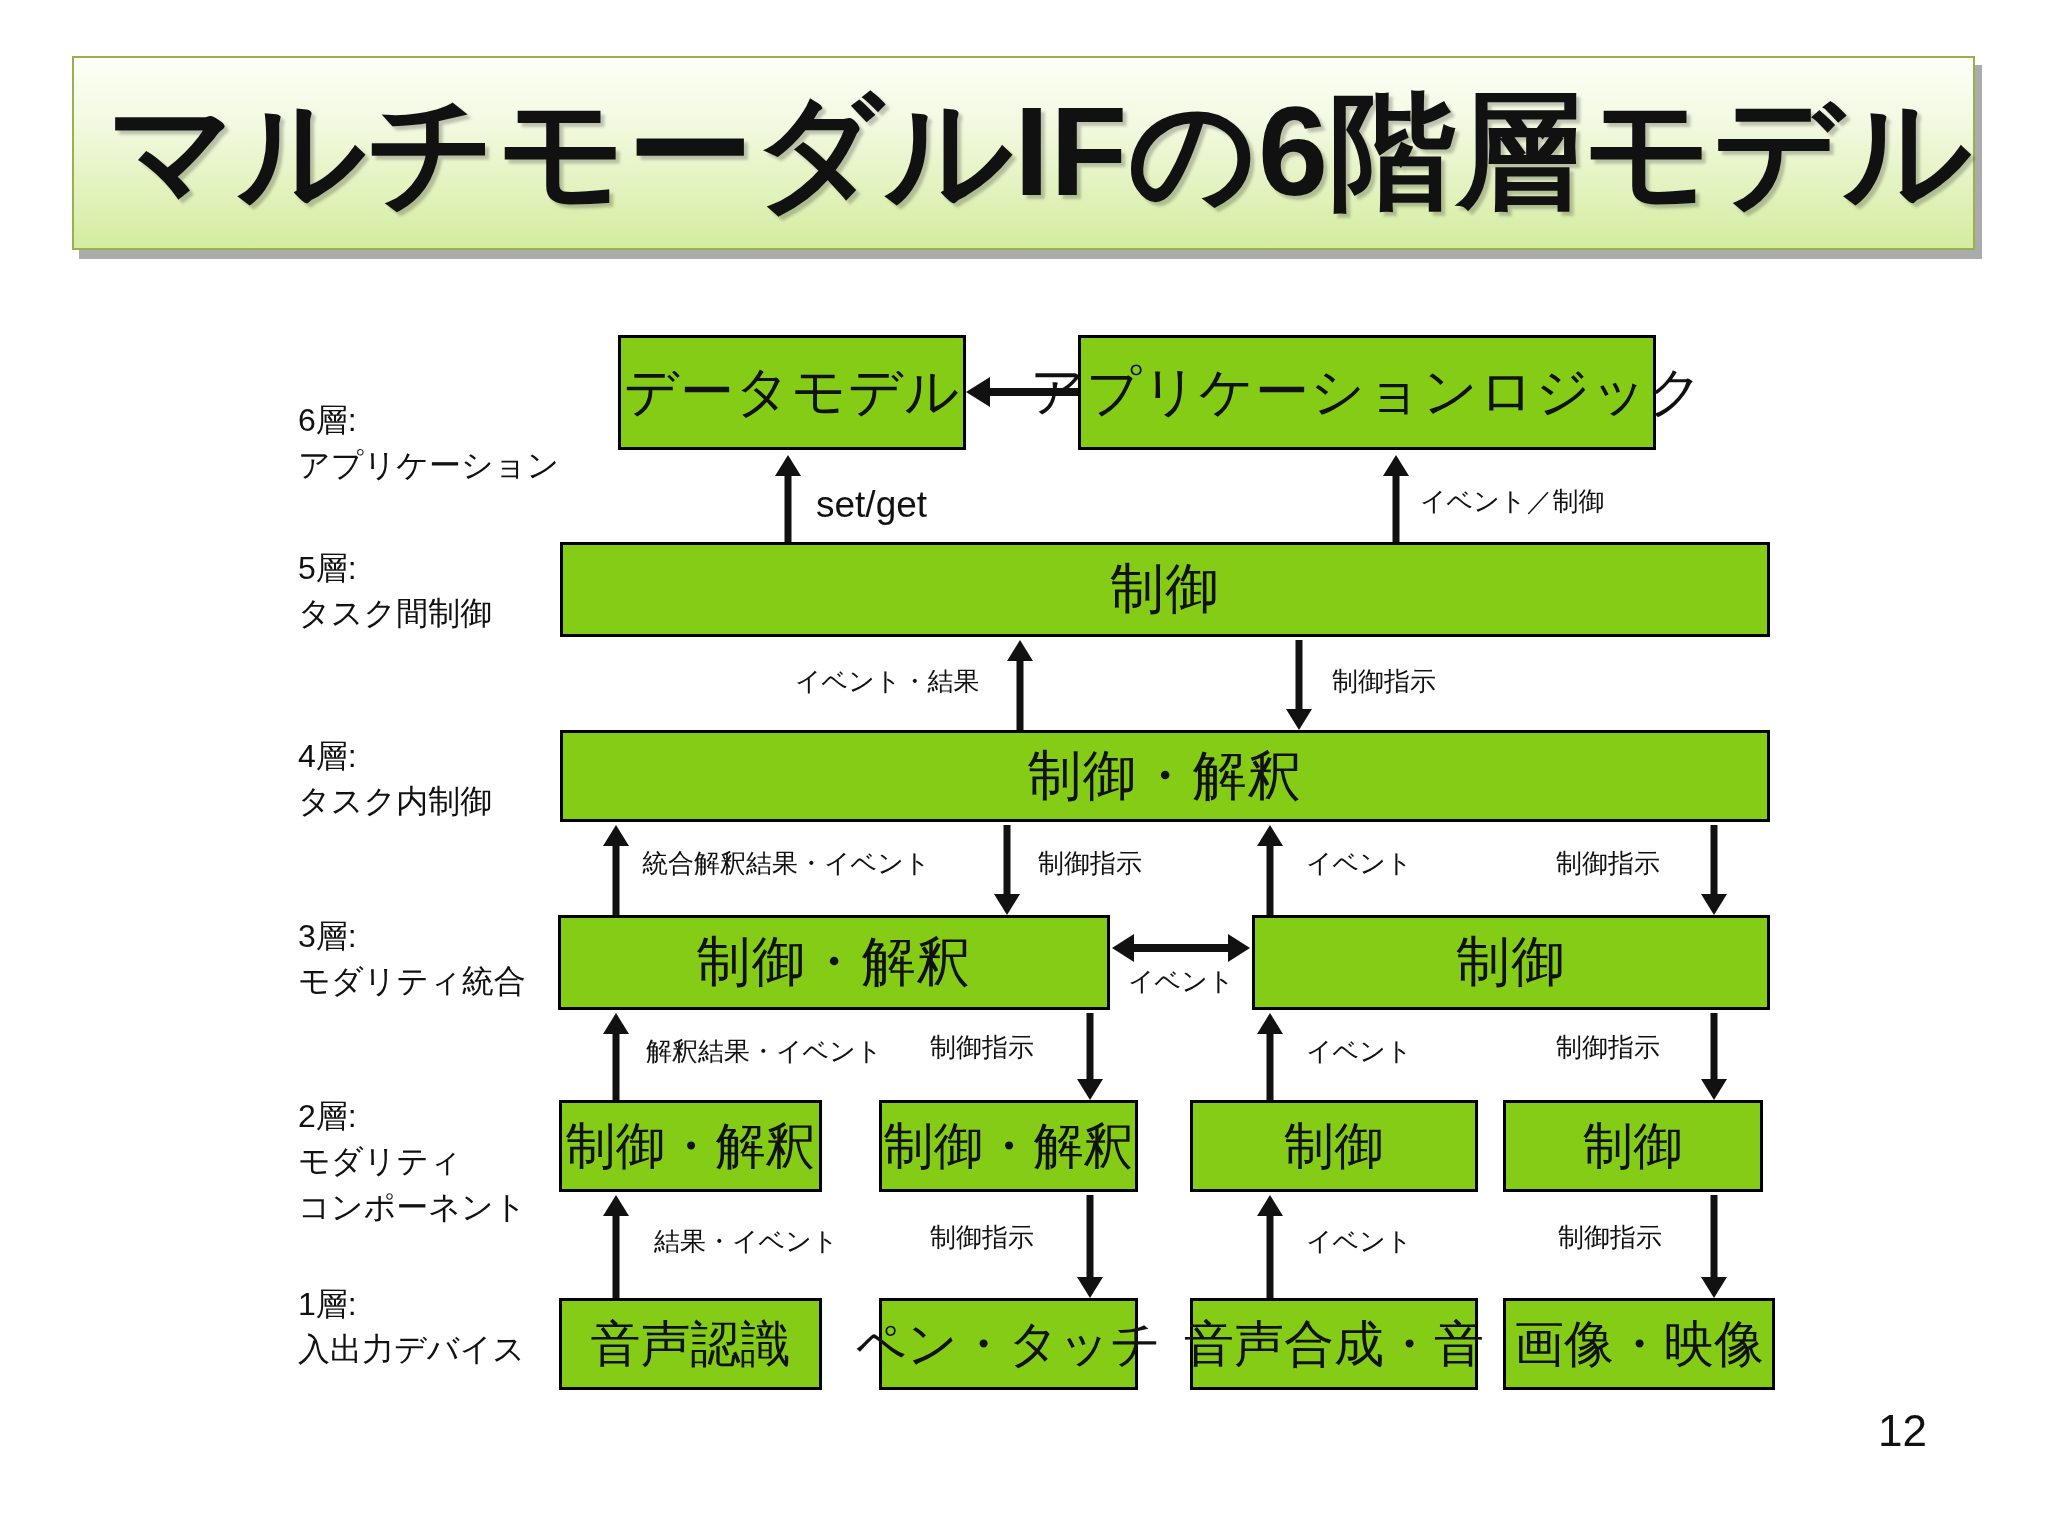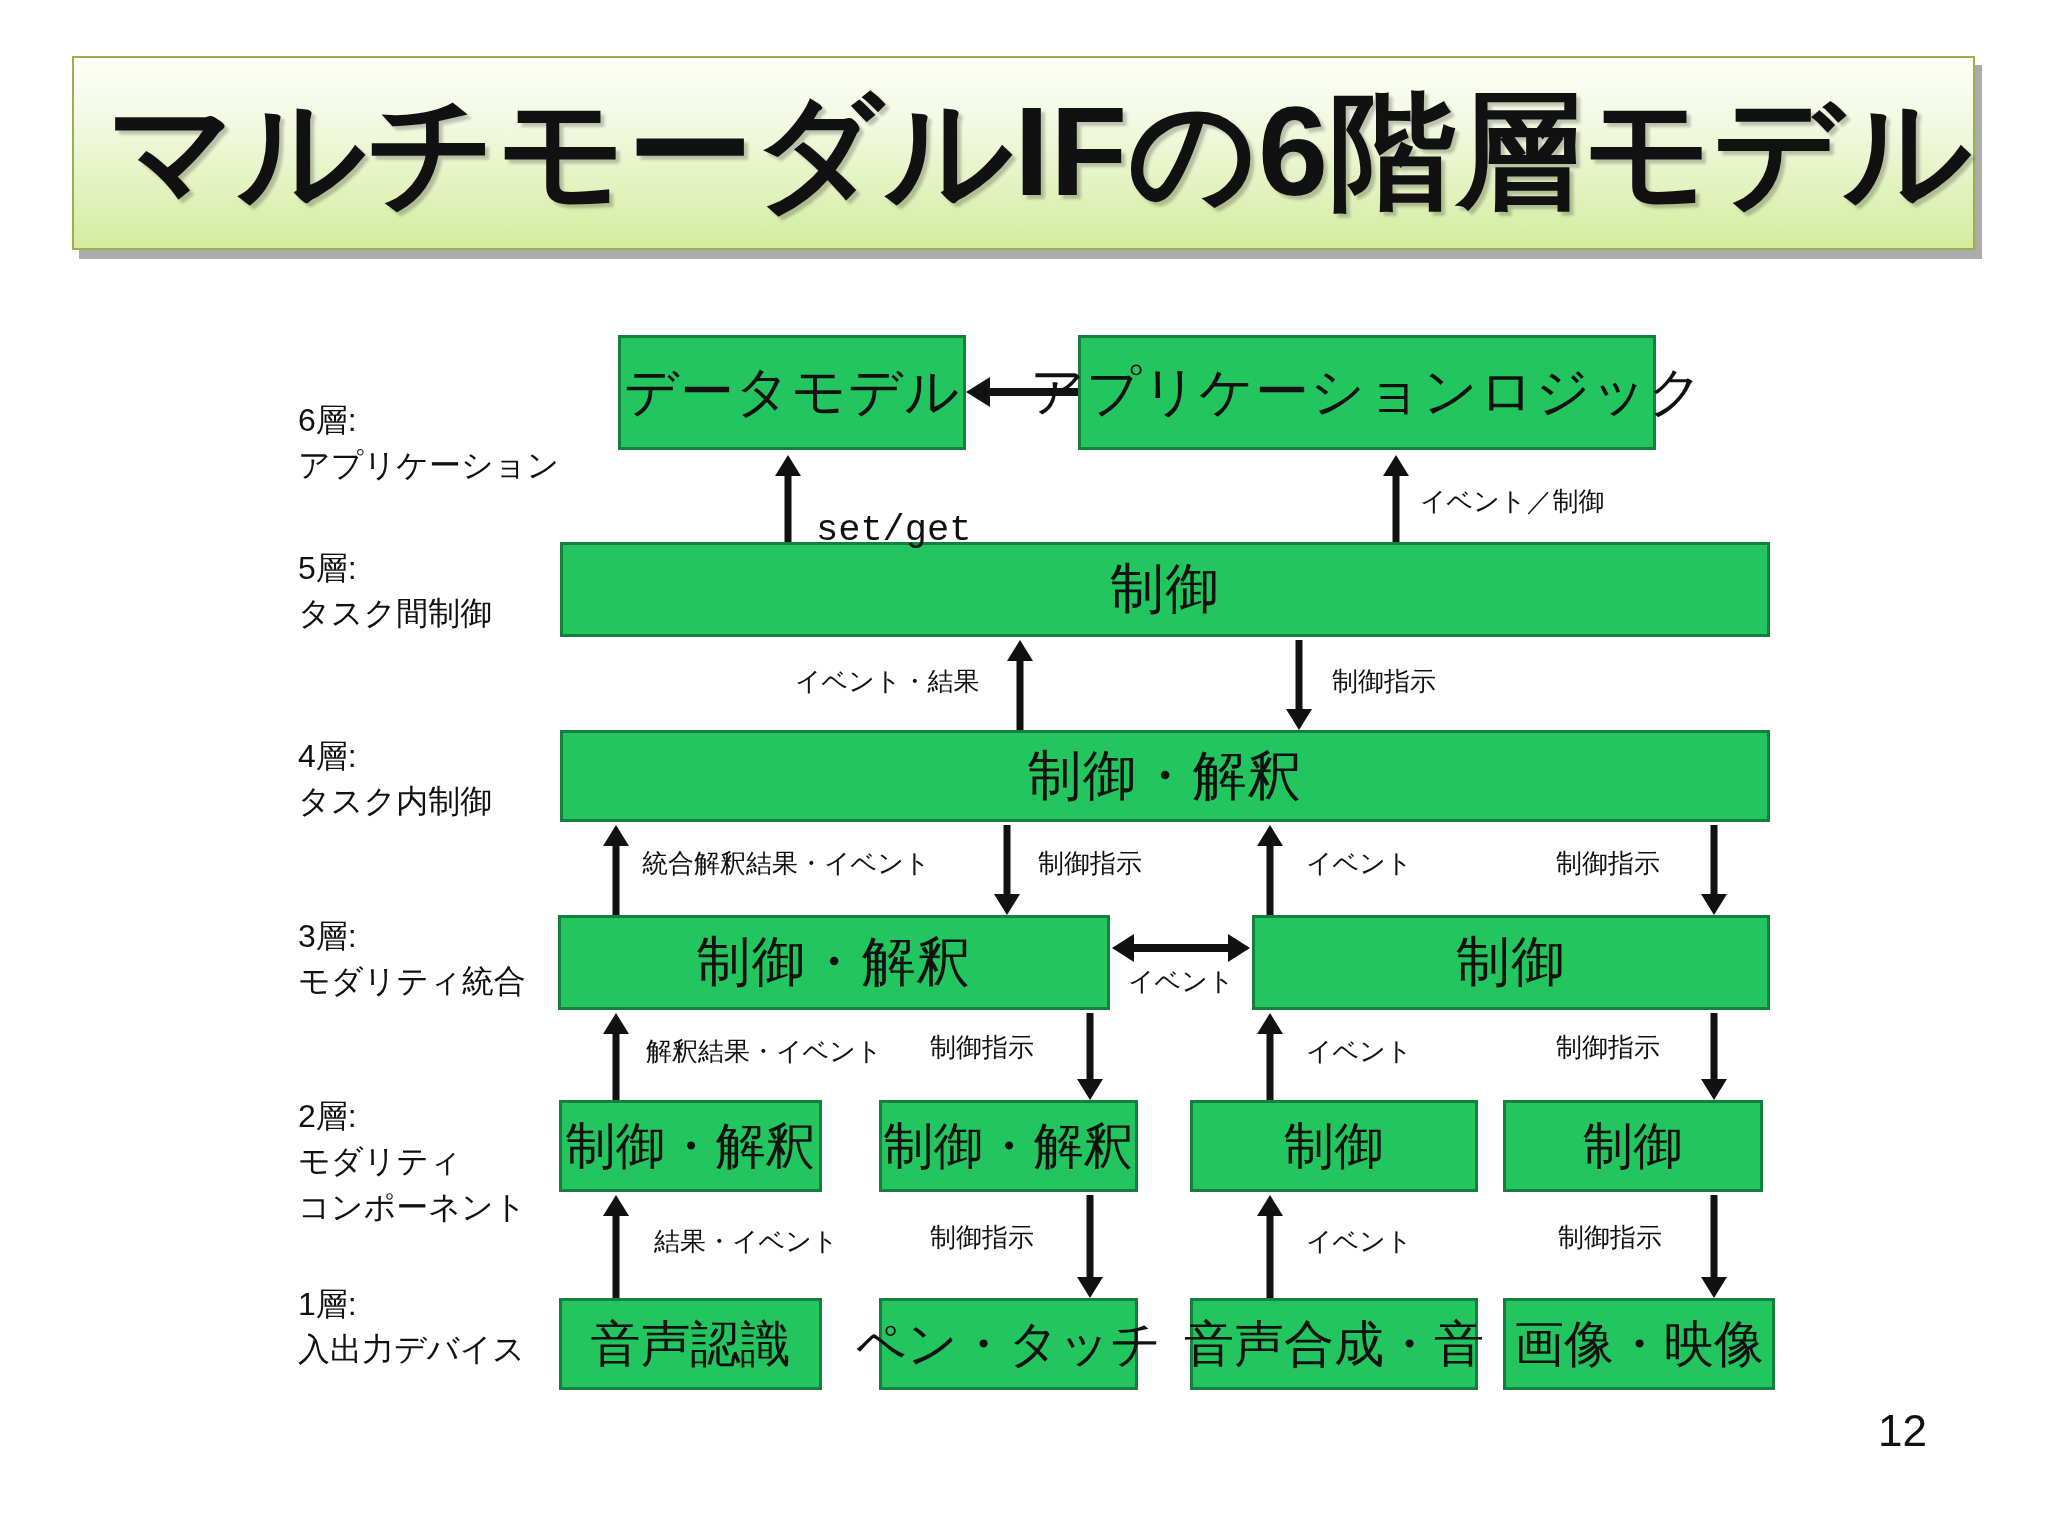--- a/index.html
+++ b/index.html
@@ -14,31 +14,31 @@
     border:2px solid #9ab04e;
     box-shadow:7px 9px 0 #ababab;
     display:flex;align-items:center;justify-content:flex-end;box-sizing:border-box;
   }
   .banner .ttl{
     font-size:126px;font-weight:bold;letter-spacing:1px;white-space:nowrap;
     text-shadow:4px 4px 3px rgba(0,0,0,0.22);
   }
   
   .dbox{
-    position:absolute;background:#22c55e;border:3px solid #15803d;box-sizing:border-box;
+    position:absolute;background:#84cc16;border:3px solid #000000;box-sizing:border-box;
     display:flex;align-items:center;justify-content:center;white-space:nowrap;
   }
   .fs-big{font-size:54px;letter-spacing:1px;}
   .fs-sm{font-size:50px;}
   
   .laylab{position:absolute;left:298px;font-size:32px;line-height:1.42;white-space:nowrap;}
   .laylab .lname{white-space:pre-line;}
   
   .alab{position:absolute;font-size:26px;white-space:nowrap;}
-  .alab.serif{font-family:Liberation Mono, monospace;font-size:37px;margin-top:25px;}
+  .alab.serif{font-family:Liberation Sans, sans-serif;font-size:37px;}
   
   .arrow{position:absolute;width:26px;}
   .arrow.up::before{content:"";position:absolute;left:50%;transform:translateX(-50%);
     top:18px;bottom:0;width:7px;background:#111;}
   .arrow.up::after{content:"";position:absolute;left:50%;transform:translateX(-50%);top:0;
     width:0;height:0;border-left:13px solid transparent;border-right:13px solid transparent;
     border-bottom:21px solid #111;}
   .arrow.down::before{content:"";position:absolute;left:50%;transform:translateX(-50%);
     top:0;bottom:18px;width:7px;background:#111;}
   .arrow.down::after{content:"";position:absolute;left:50%;transform:translateX(-50%);bottom:0;

